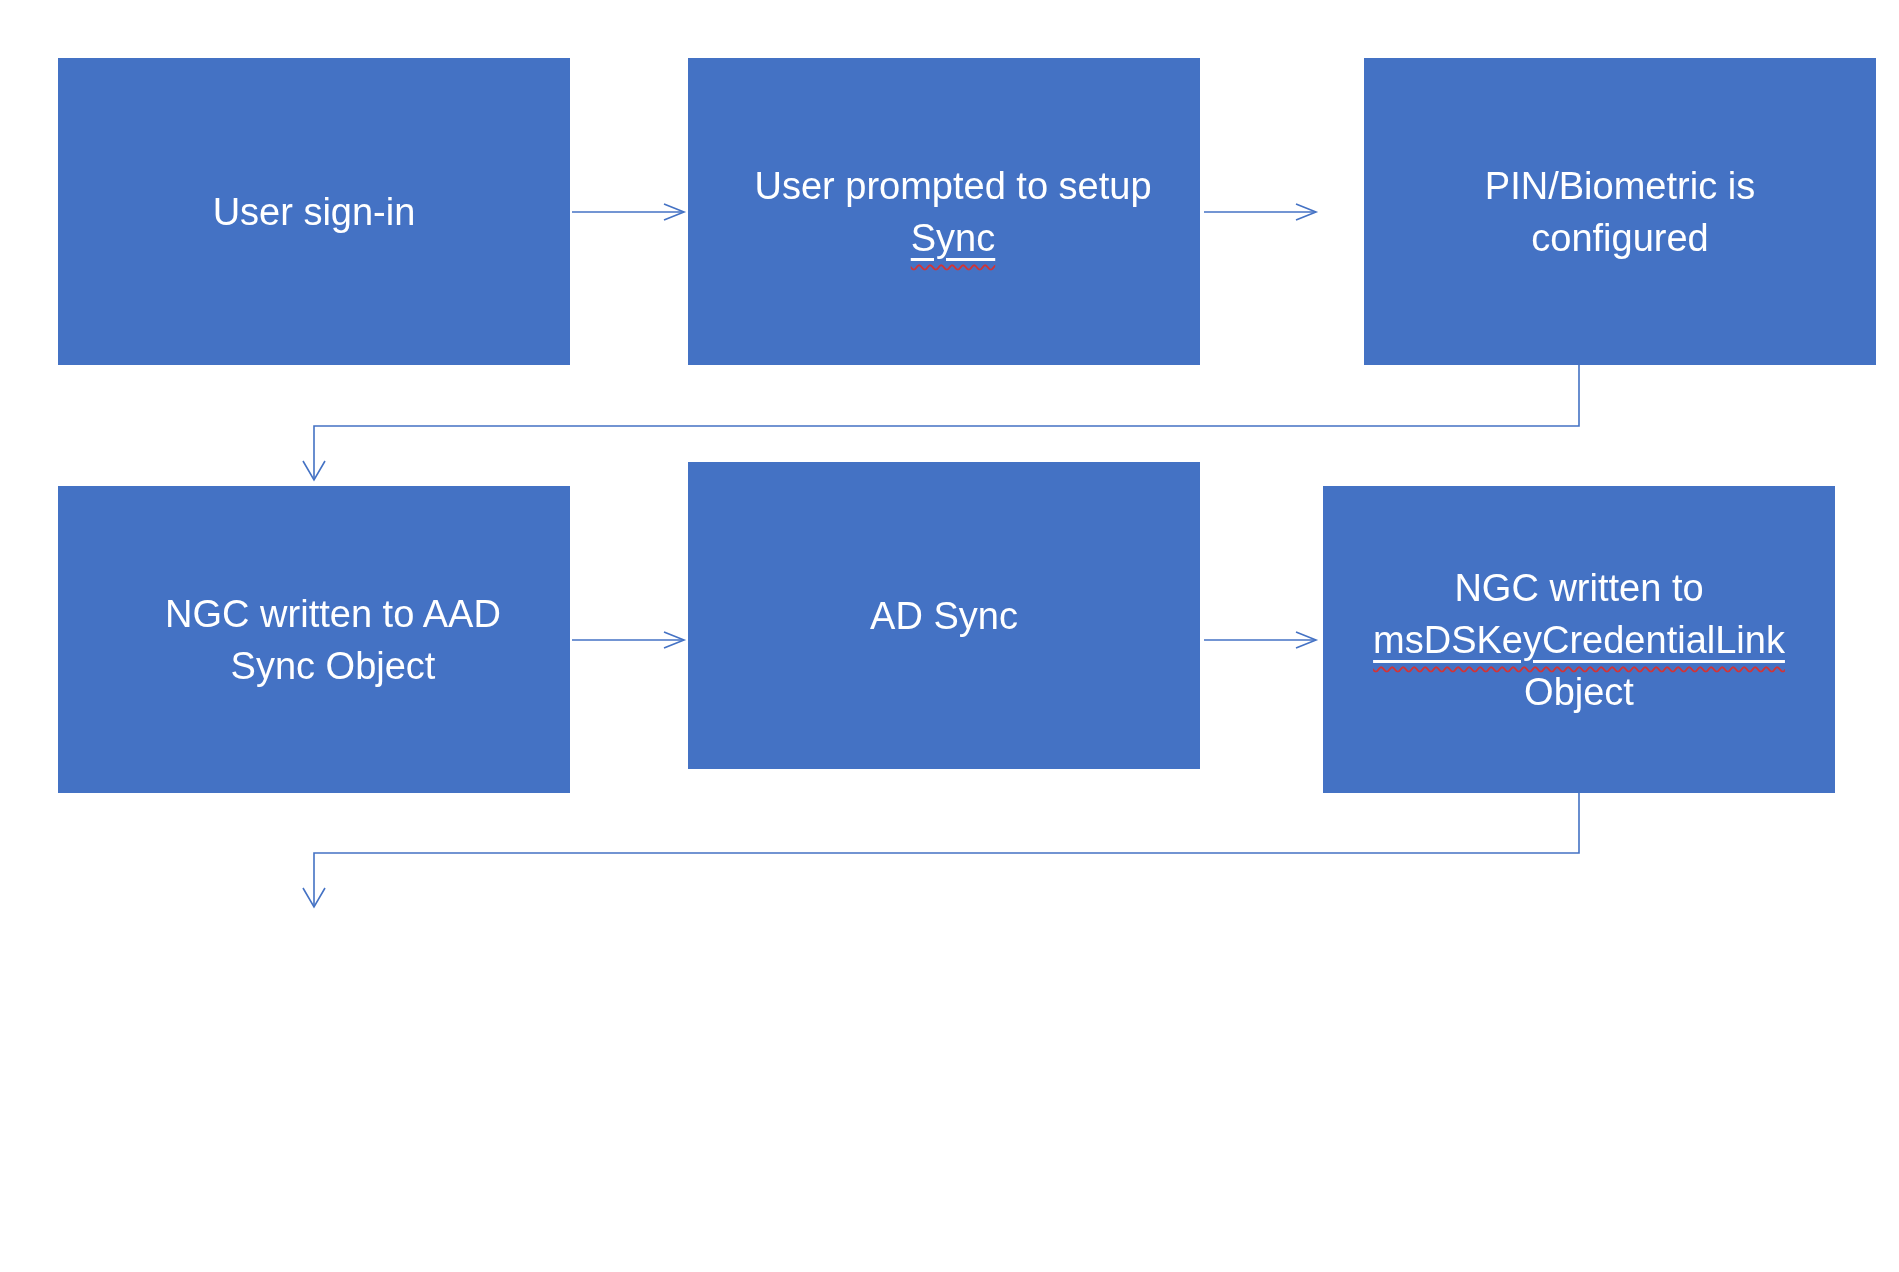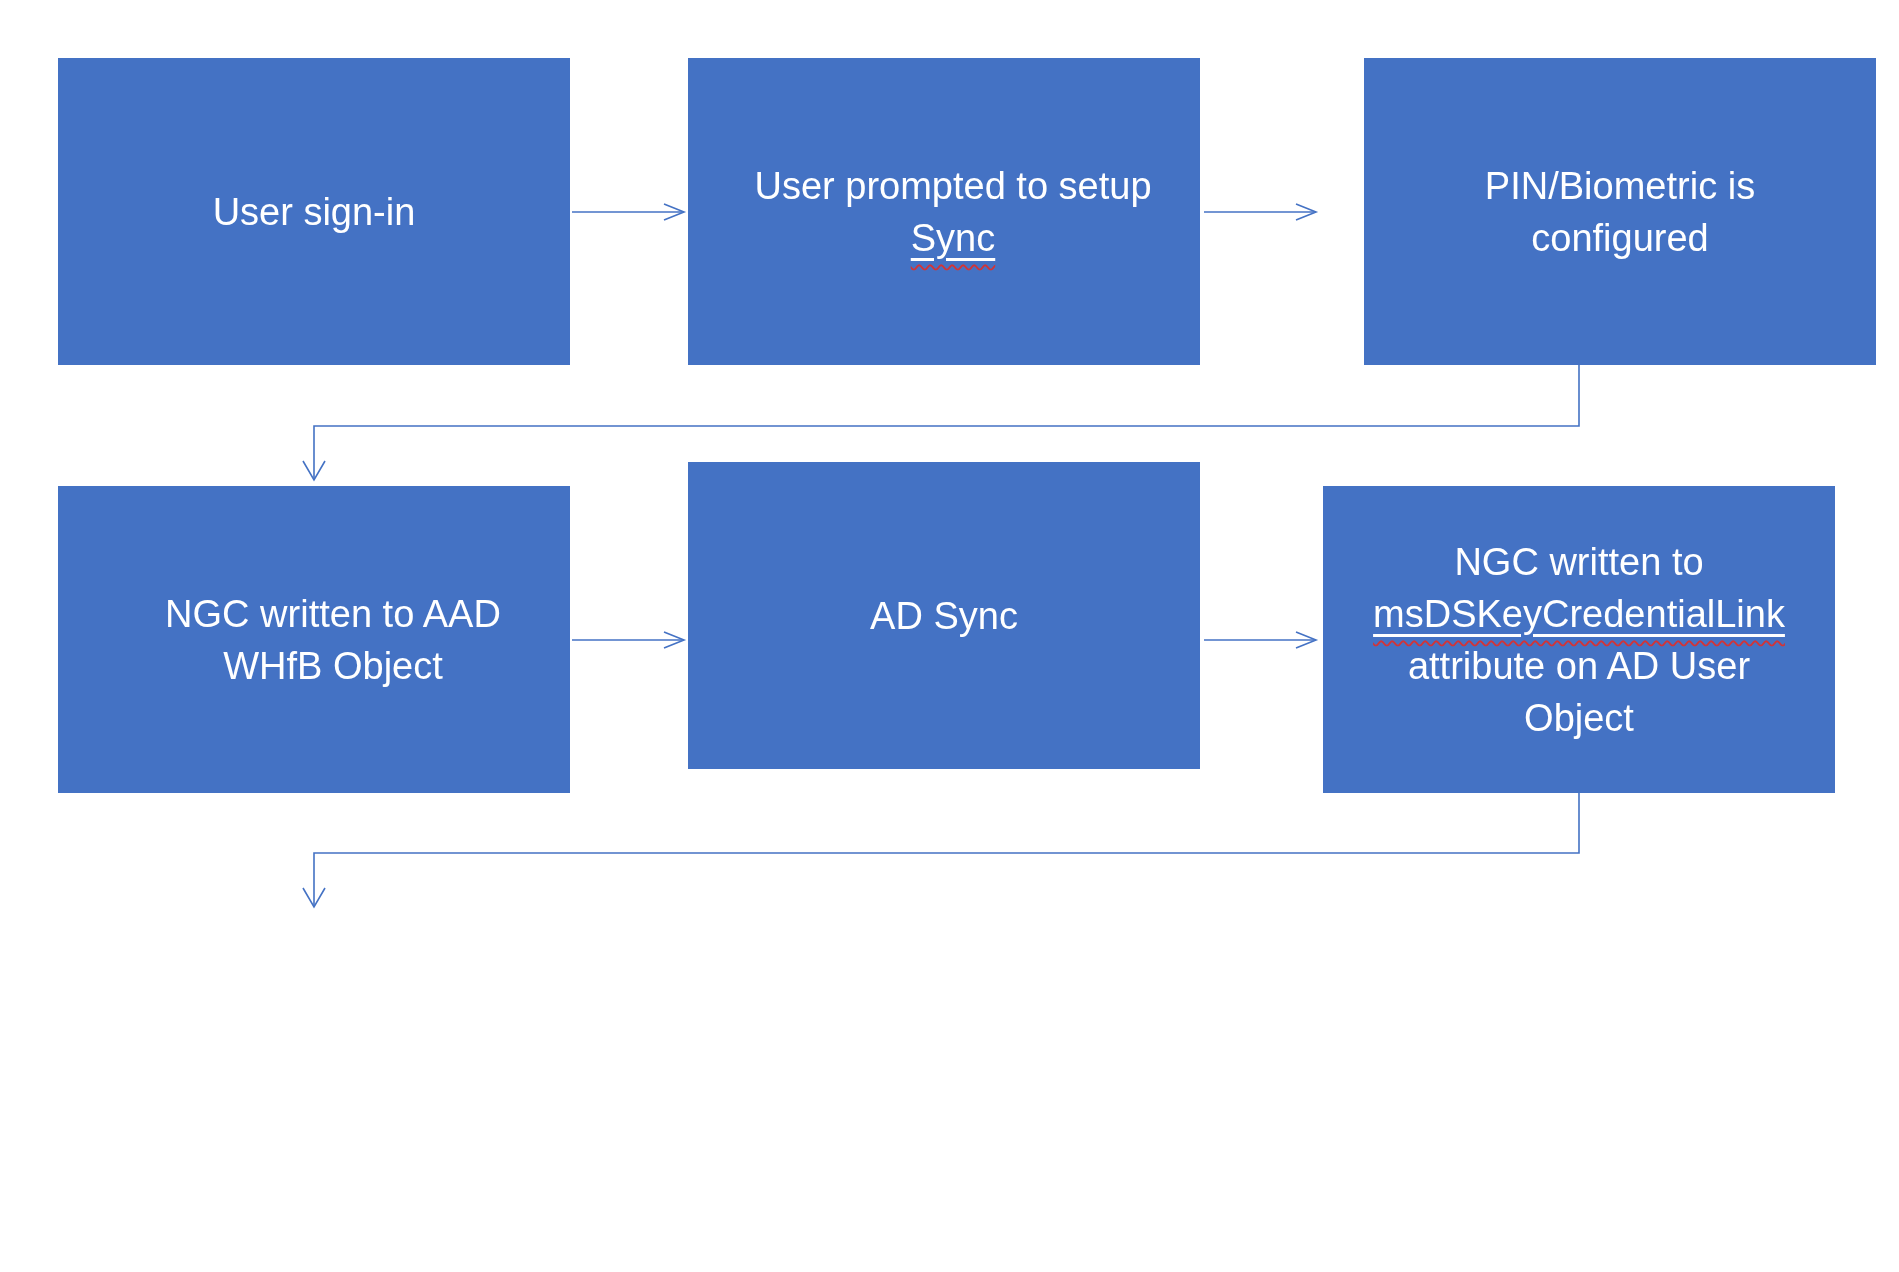--- a/index.html
+++ b/index.html
@@ -107,28 +107,27 @@
     <div class="line"><span class="wlink"><span class="squig">Sync</span></span></div>
   </div>
 
   <div class="node" style="left:1364px; top:58px;">
     <div class="line">PIN/Biometric is</div>
     <div class="line">configured</div>
   </div>
 
   <div class="node" style="left:58px; top:486px;padding-left:44px;">
     <div class="line">NGC written to AAD</div>
-    <div class="line">WHfB Object</div>
+    <div class="line">Sync Object</div>
   </div>
 
   <div class="node" style="left:688px; top:462px;">
     <div class="line">AD Sync</div>
   </div>
 
   <div class="node" style="left:1323px; top:486px;text-align:center;">
     <div class="line">NGC written to</div>
     <div class="line"><span class="wlink"><span class="squig">msDSKeyCredentialLink</span></span></div>
-    <div class="line">attribute on AD User</div>
     <div class="line">Object</div>
   </div>
 
 
 </div>
 
 </body></html>

